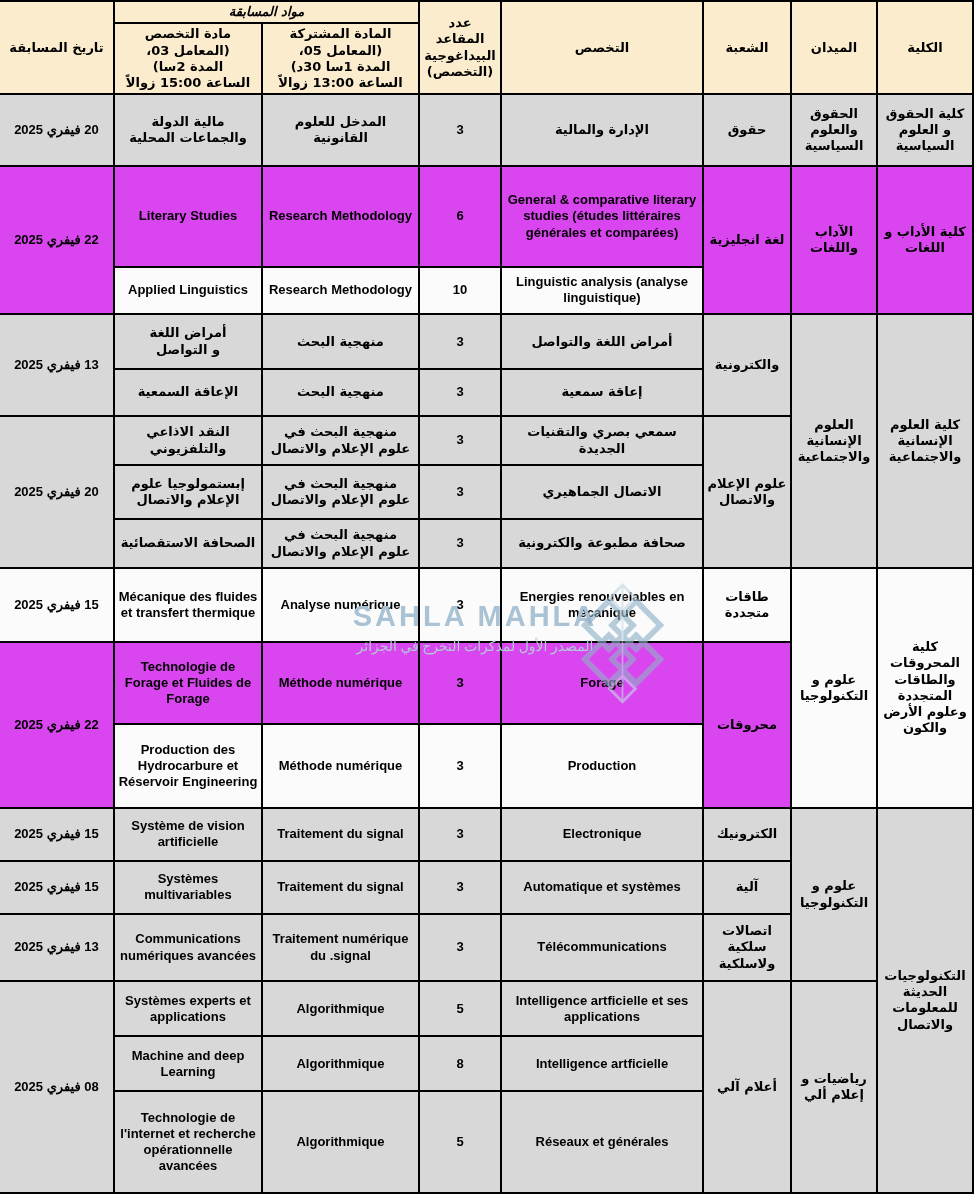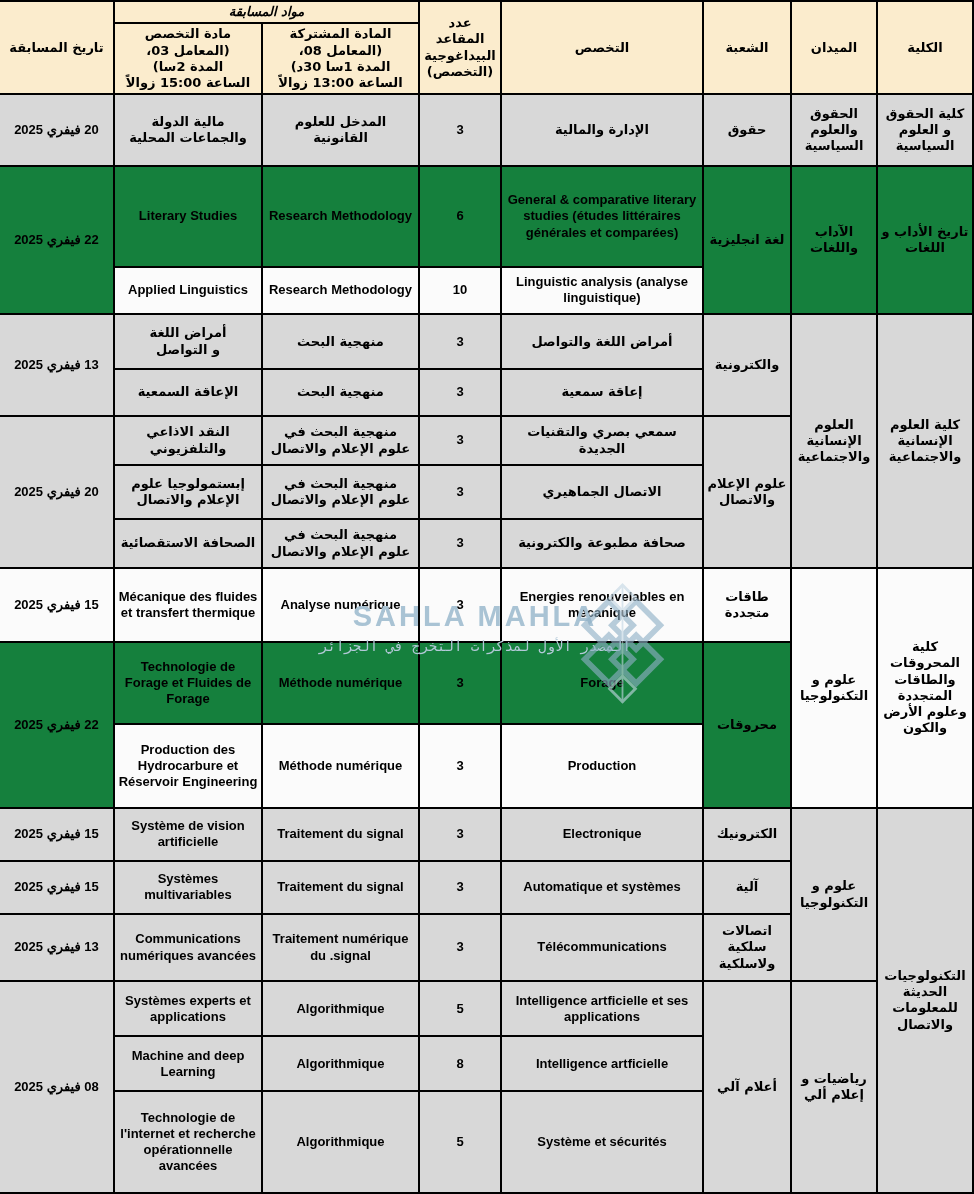--- a/index.html
+++ b/index.html
@@ -46,21 +46,21 @@
     white-space: nowrap;
   }
   .wm-sub {
     position: absolute;
     left: 255px;
     top: 638px;
     width: 440px;
     text-align: center;
     color: #b3c9d8;
     font-size: 14px;
-    font-family: Liberation Mono, monospace;
+    font-family: Liberation Serif, serif;
     white-space: nowrap;
   }
   .wm-logo {
     position: absolute;
     left: 565px;
     top: 582px;
     width: 115px;
     height: 125px;
     opacity: .62;
   }
@@ -98,21 +98,21 @@
     font-style: italic;
   }
   .hdr-sub {
     line-height: 1.55;
     font-size: 12.5px;
   }
   .hdr-sub div { white-space: nowrap; }
 
   
   .tint-grey  { background: #d8d8d8; }
-  .tint-lav   { background: #15803d; }
+  .tint-lav   { background: #d946ef; }
   .tint-white { background: #fbfbfb; }
 
   
   .latin {
     direction: ltr;
     font-family: "Liberation Sans", sans-serif;
     font-size: 14.5px;
     font-weight: bold;
     line-height: 1.2;
   }
@@ -194,21 +194,21 @@
           <div>عدد المقاعد</div>
           <div>البيداغوجية</div>
           <div>(التخصص)</div>
         </th>
         <th colspan="2" class="ar grouphdr">مواد  المسابقة</th>
         <th rowspan="2" class="ar">تاريخ المسابقة</th>
       </tr>
       <tr>
         <th class="ar hdr-sub">
           <div>المادة المشتركة</div>
-          <div>(المعامل 08،</div>
+          <div>(المعامل 05،</div>
           <div>المدة 1سا 30د)</div>
           <div>الساعة 13:00 زوالاً</div>
         </th>
         <th class="ar hdr-sub">
           <div>مادة التخصص</div>
           <div>(المعامل 03،</div>
           <div>المدة 2سا)</div>
           <div>الساعة 15:00 زوالاً</div>
         </th>
       </tr>
@@ -218,21 +218,21 @@
           <td class="tint-grey ar">كلية الحقوق و العلوم السياسية</td>
           <td class="tint-grey ar">الحقوق والعلوم السياسية</td>
           <td class="tint-grey ar">حقوق</td>
           <td class="tint-grey ar">الإدارة والمالية</td>
           <td class="tint-grey num">3</td>
           <td class="tint-grey ar">المدخل للعلوم القانونية</td>
           <td class="tint-grey ar">مالية الدولة والجماعات المحلية</td>
           <td class="tint-grey datecell">20 فيفري 2025</td>
         </tr>
         <tr style="height: 95px;">
-          <td class="tint-lav ar" rowspan="2">تاريخ الأداب و اللغات</td>
+          <td class="tint-lav ar" rowspan="2">كلية الأداب و اللغات</td>
           <td class="tint-lav ar" rowspan="2">الآداب واللغات</td>
           <td class="tint-lav ar" rowspan="2">لغة انجليزية</td>
           <td class="tint-lav latin">General &amp; comparative literary studies (études littéraires générales et comparées)</td>
           <td class="tint-lav num">6</td>
           <td class="tint-lav latin">Research Methodology</td>
           <td class="tint-lav latin">Literary Studies</td>
           <td class="tint-lav datecell" rowspan="2">22 فيفري 2025</td>
         </tr>
         <tr style="height: 45px;">
           <td class="tint-white latin">Linguistic analysis (analyse linguistique)</td>
@@ -335,20 +335,20 @@
           <td class="tint-grey latin">Systèmes experts et applications</td>
           <td class="tint-grey datecell" rowspan="3">08 فيفري 2025</td>
         </tr>
         <tr style="height: 52px;">
           <td class="tint-grey latin">Intelligence artficielle</td>
           <td class="tint-grey num">8</td>
           <td class="tint-grey latin">Algorithmique</td>
           <td class="tint-grey latin">Machine and deep Learning</td>
         </tr>
         <tr style="height: 96px;">
-          <td class="tint-grey latin">Système et sécurités</td>
+          <td class="tint-grey latin">Réseaux et générales</td>
           <td class="tint-grey num">5</td>
           <td class="tint-grey latin">Algorithmique</td>
           <td class="tint-grey latin">Technologie de l'internet et recherche opérationnelle avancées</td>
         </tr>
       </tbody>
   </table>
 </div>
 
 </body></html>

